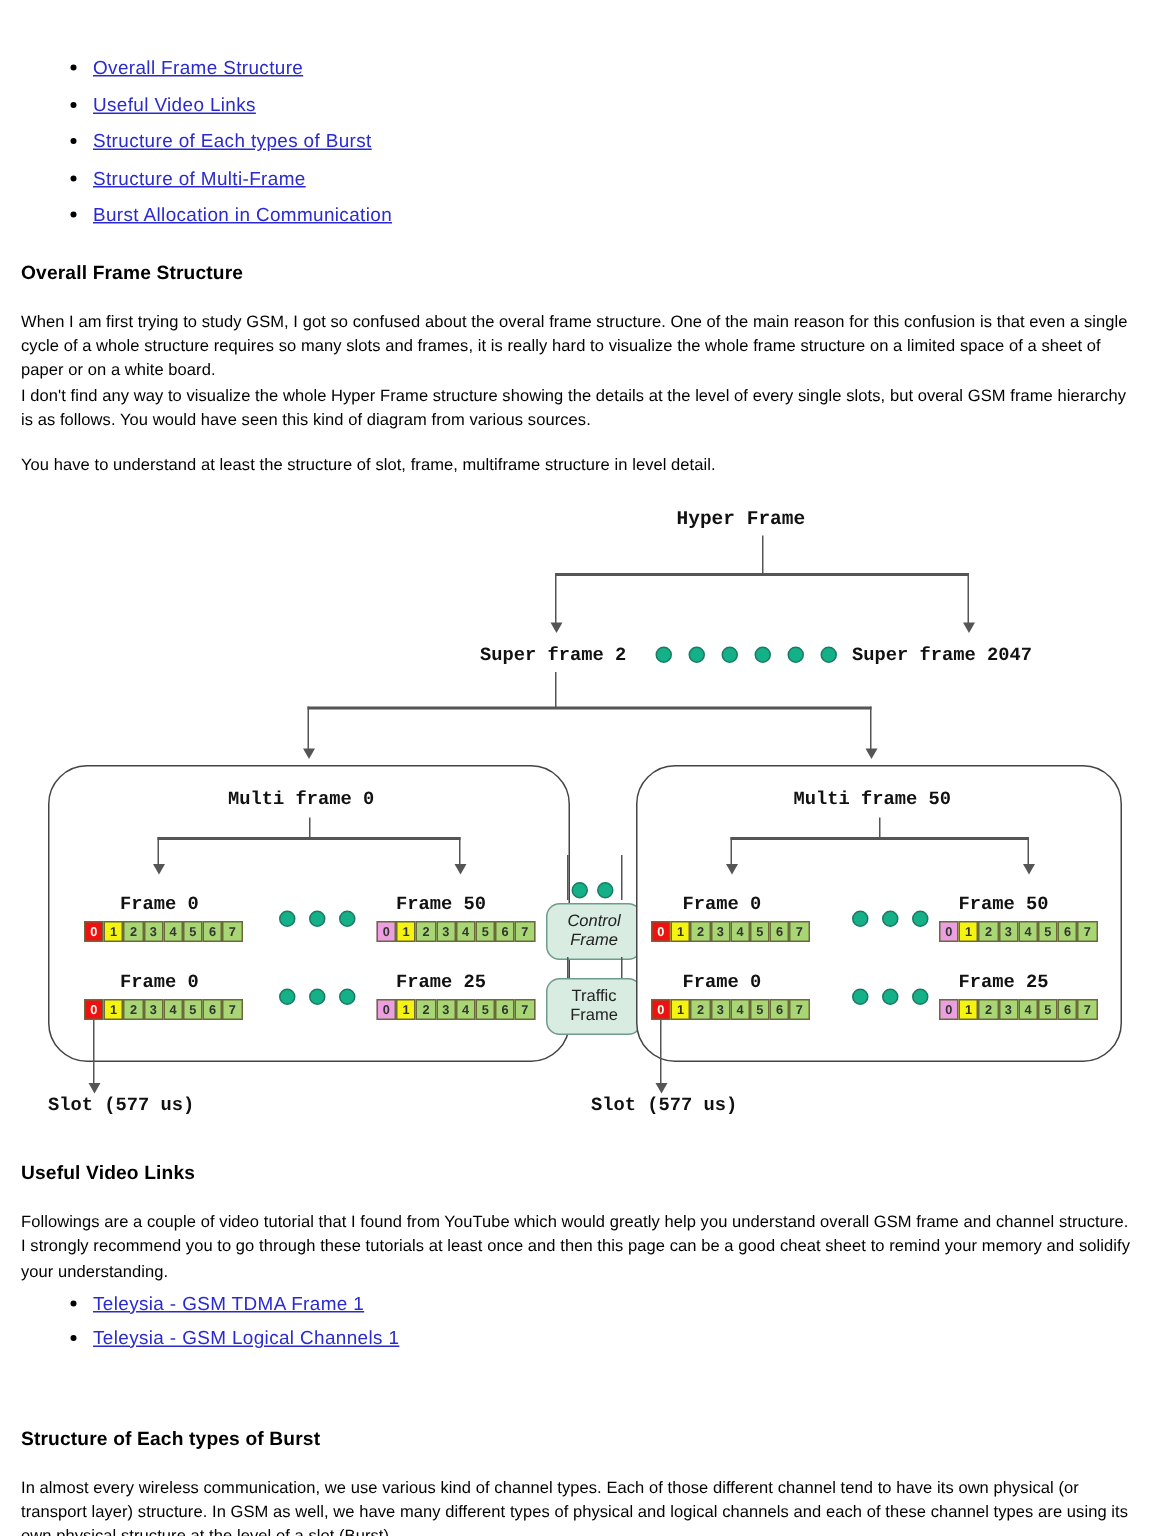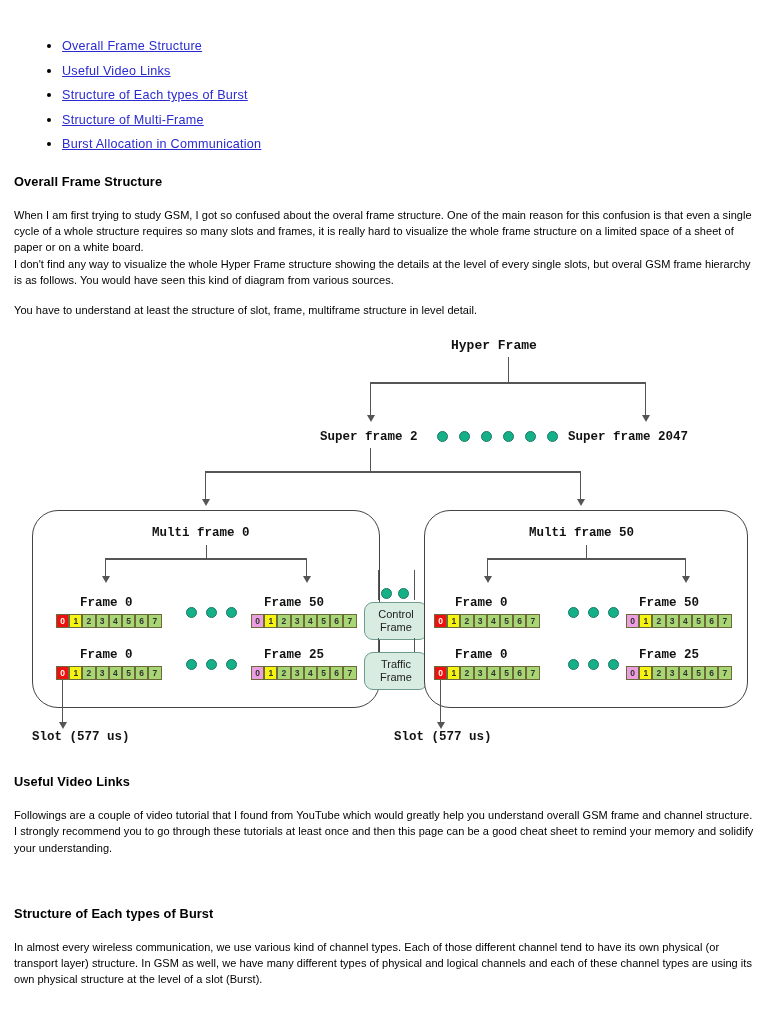--- a/index.html
+++ b/index.html
@@ -243,21 +243,21 @@
       <div class="slot green">4</div>
       <div class="slot green">5</div>
       <div class="slot green">6</div>
       <div class="slot green">7</div>
     </div>
 
     <div class="dot" style="left:381px; top:258px;"></div>
     <div class="dot" style="left:398px; top:258px;"></div>
     <div class="ln v" style="left:378px; top:240px; height:30px;"></div>
     <div class="ln v" style="left:414px; top:240px; height:30px;"></div>
-    <div class="cf-box" style="left:364px; top:272px; width:64px; height:38px;">
+    <div class="cf-box" style="left:364px; top:272px; width:64px; height:38px;font-style:italic;">
       <span>Control</span>
       <span>Frame</span>
     </div>
     <div class="ln v" style="left:378px; top:308px; height:16px;"></div>
     <div class="ln v" style="left:414px; top:308px; height:16px;"></div>
     <div class="cf-box" style="left:364px; top:322px; width:64px; height:38px;">
       <span>Traffic</span>
       <span>Frame</span>
     </div>
 
@@ -326,17 +326,21 @@
     <div class="arrow-head" style="left:59px; top:392px;"></div>
     <div class="dg-label" style="left:32px; top:400px; font-size:12.5px;">Slot (577 us)</div>
 
     <div class="ln v" style="left:440px; top:350px; height:44px;"></div>
     <div class="arrow-head" style="left:437px; top:392px;"></div>
     <div class="dg-label" style="left:394px; top:400px; font-size:12.5px;">Slot (577 us)</div>
   </div>
 
   <h2 class="section-heading" style="margin-top:24px;">Useful Video Links</h2>
   <p class="body-text">Followings are a couple of video tutorial that I found from YouTube which would greatly help you understand overall GSM frame and channel structure. I strongly recommend you to go through these tutorials at least once and then this page can be a good cheat sheet to remind your memory and solidify your understanding.</p>
+  <ul class="link-list">
+    <li><a class="link" href="#">Teleysia - GSM TDMA Frame 1</a></li>
+    <li><a class="link" href="#">Teleysia - GSM Logical Channels 1</a></li>
+  </ul>
 
   <h2 class="section-heading" style="margin-top:50px;">Structure of Each types of Burst</h2>
   <p class="body-text">In almost every wireless communication, we use various kind of channel types. Each of those different channel tend to have its own physical (or transport layer) structure. In GSM as well, we have many different types of physical and logical channels and each of these channel types are using its own physical structure at the level of a slot (Burst).</p>
 
 </div>
 
 </body></html>

